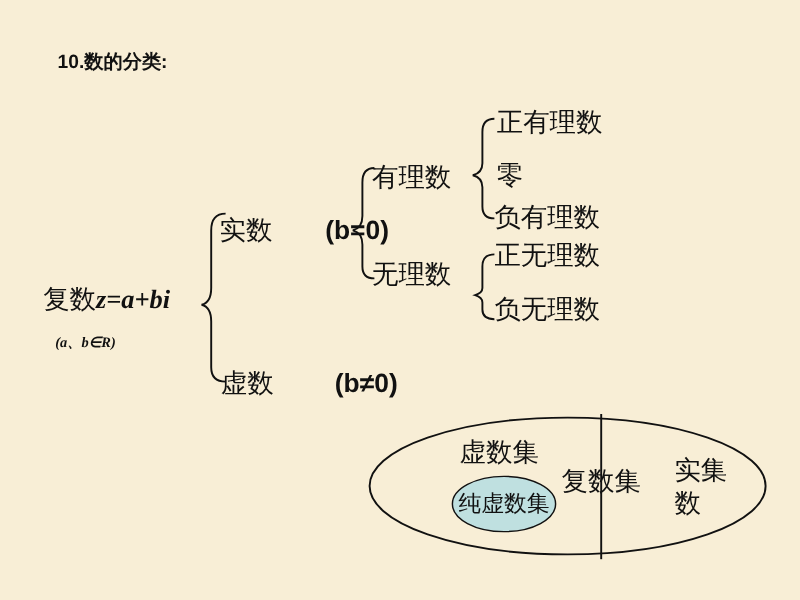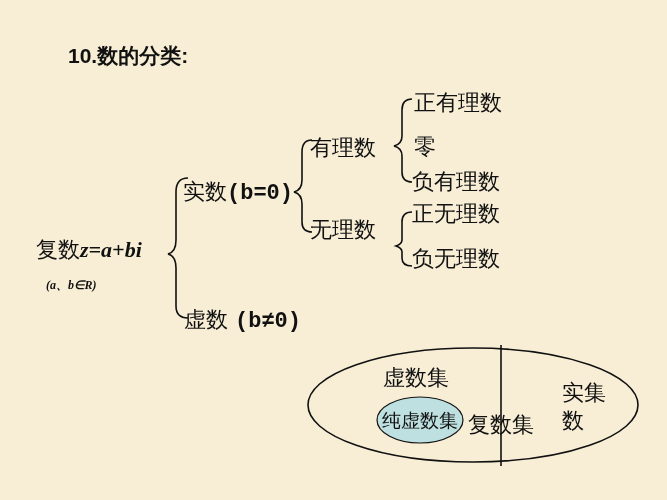--- a/index.html
+++ b/index.html
@@ -5,27 +5,27 @@
     html, body { margin: 0; padding: 0; }
     body {
       width: 667px; height: 500px; overflow: hidden;
       background: #f8eed6;
       position: relative;
       font-family: "DejaVu Serif", "Liberation Serif", serif;
       color: #111;
     }
     .abs { position: absolute; white-space: nowrap; }
     .title {
-      left: 68px; top: 42px; font-size: 21px; font-weight: bold;
+      left: 48px; top: 42px; font-size: 16px; font-weight: bold;
       font-family: "Liberation Sans", "DejaVu Sans", sans-serif;
     }
     .lbl { font-size: 22px; line-height: 26px; }
     .lbl-sm { font-size: 12px; line-height: 20px; }
     .math { font-family: "Liberation Serif", serif; font-style: italic; font-weight: bold; }
-    .mathn { font-family: Liberation Mono, monospace; font-weight: bold; }
+    .mathn { font-family: Liberation Sans, sans-serif; font-weight: bold; margin-left: 44px; }
     svg.overlay { position: absolute; left: 0; top: 0; }
   </style>
 </head>
 <body>
 
 <div class="abs title">10.数的分类:</div>
 
 <svg class="overlay" width="667" height="500">
   <g fill="none" stroke="#111" stroke-width="1.6">
 
@@ -59,16 +59,16 @@
 <div class="abs lbl" style="left:310px; top:135px;font-family:Liberation Serif, serif;">有理数</div>
 <div class="abs lbl" style="left:310px; top:217px;">无理数</div>
 
 <div class="abs lbl" style="left:414px; top:90px;">正有理数</div>
 <div class="abs lbl" style="left:414px; top:134px;">零</div>
 <div class="abs lbl" style="left:412px; top:169px;text-align:center;">负有理数</div>
 <div class="abs lbl" style="left:412px; top:201px;text-align:right;">正无理数</div>
 <div class="abs lbl" style="left:412px; top:246px;">负无理数</div>
 
 <div class="abs lbl" style="left:383px; top:365px;">虚数集</div>
-<div class="abs lbl" style="left:468px; top:389px;margin-top:23px;">复数集</div>
+<div class="abs lbl" style="left:468px; top:389px;">复数集</div>
 <div class="abs" style="left:382px; top:411px; font-size:19px; line-height:18px;">纯虚数集</div>
 <div class="abs lbl" style="left:562px; top:380px;">实集</div>
 <div class="abs lbl" style="left:562px; top:408px;">数</div>
 
 </body></html>

